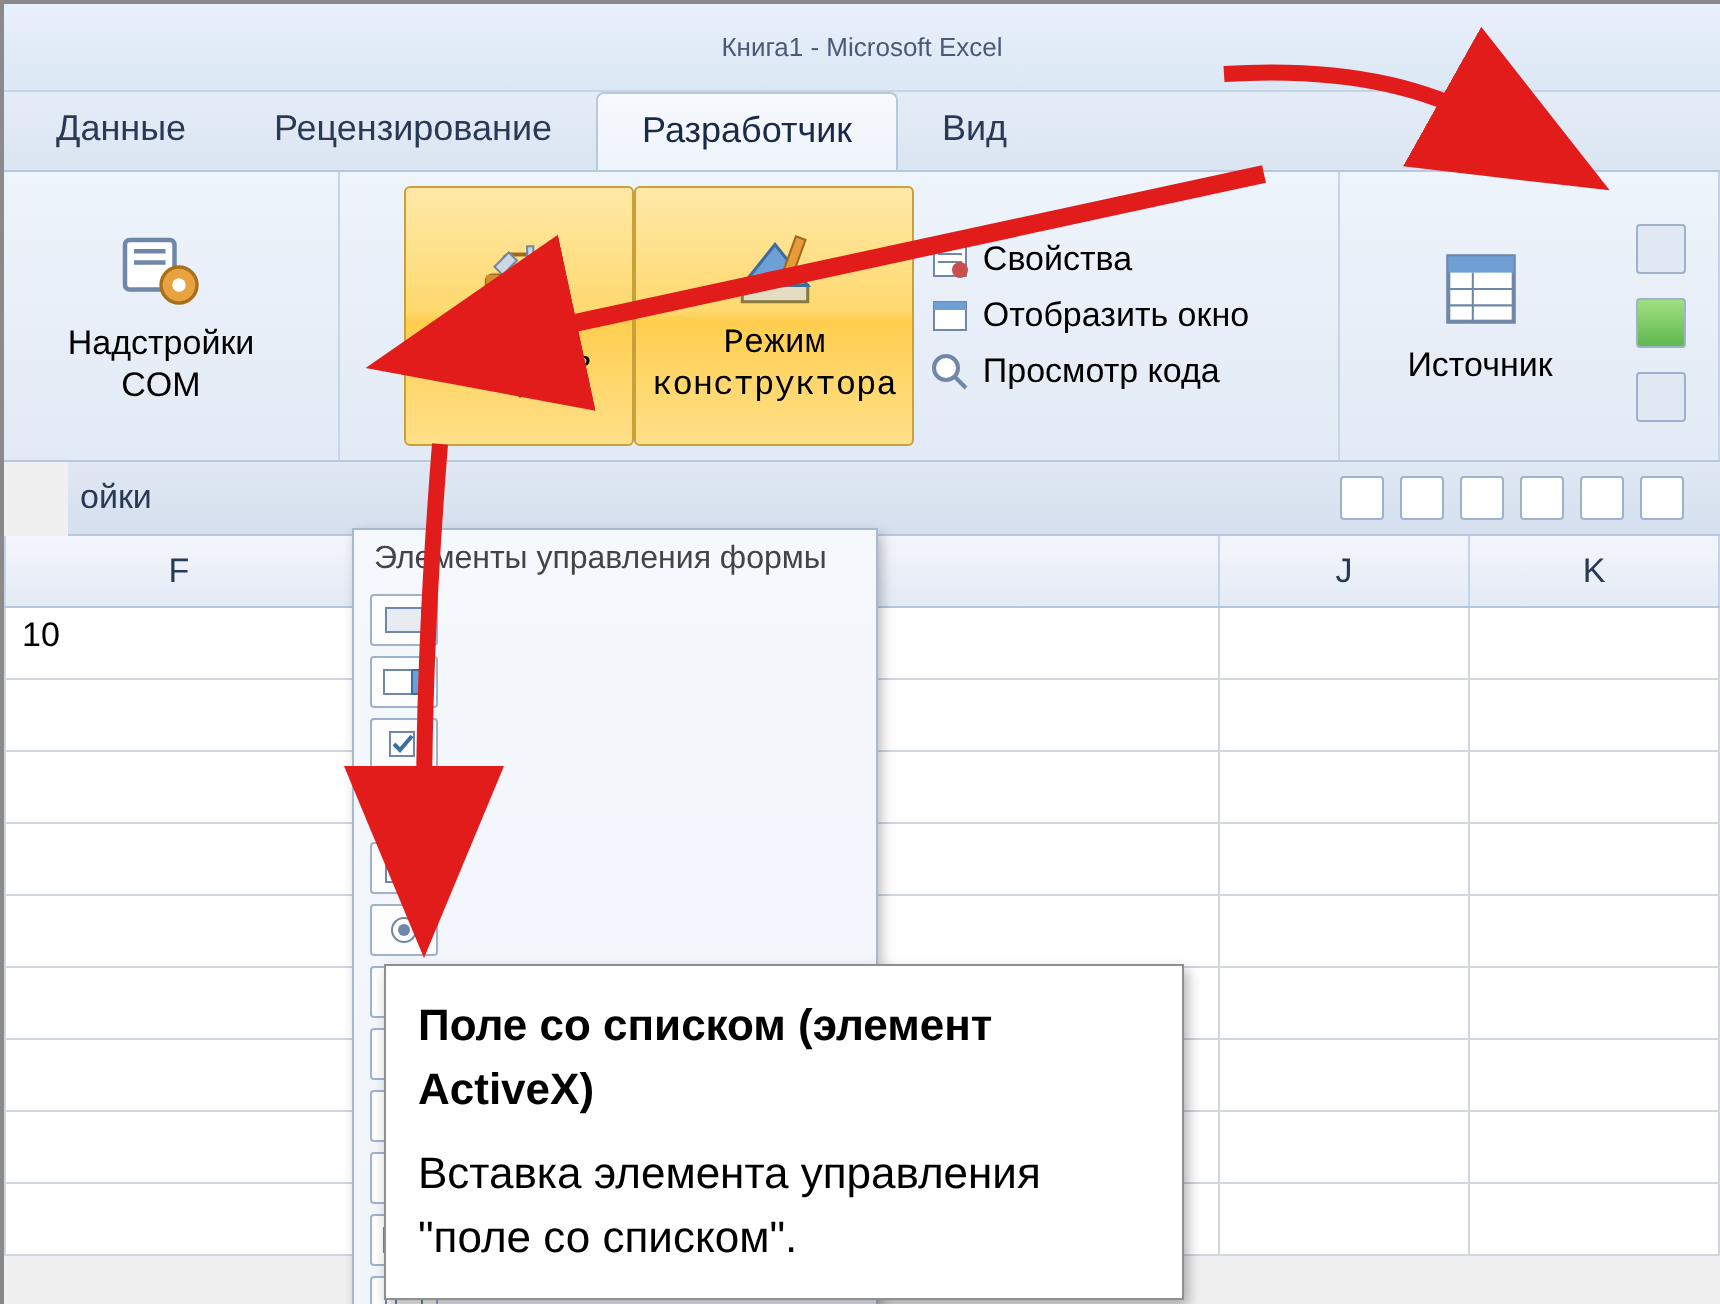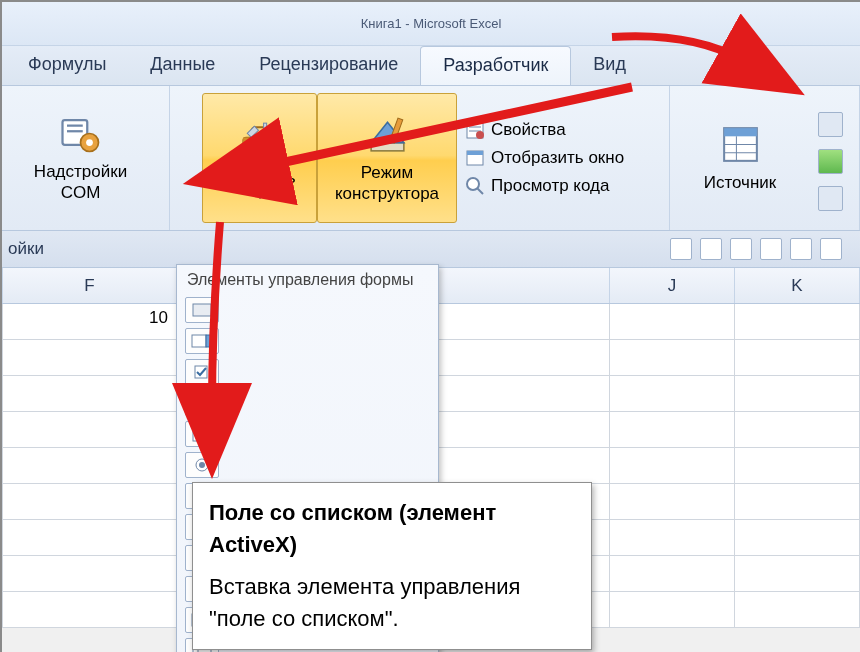--- a/index.html
+++ b/index.html
@@ -84,40 +84,41 @@
   .mid-row .smicon { width:20px; height:20px; }
   .lower-bar {
     height: 37px;
     background: linear-gradient(#e0e8f3, #d5dfee);
     border-bottom: 1px solid #b7c8de;
     display:flex; align-items:center;
     font-size: 17px;
     color: #2a3a56;
     padding-left: 6px;
     justify-content: space-between;
+    margin-left: 32px;
   }
   .toolbar-icons { display:flex; gap:8px; padding-right:18px; }
   .toolbar-icons .tb { width:22px; height:22px; background:#fff; border:1px solid #9fb2cc; border-radius:2px; position:relative;}
   .col-headers {
     display:flex; height:36px;
     background: linear-gradient(#f3f6fc, #e4ebf5);
     border-bottom: 1px solid #b7c8de;
     font-size:17px;
     color:#2a3a56;
   }
   .col-headers .col {
     border-right:1px solid #c5d4e7;
     text-align:center;
     display:flex; align-items:center; justify-content:center;
   }
   .col-F { width:175px; border-left:1px solid #c5d4e7;}
   .col-gap { flex:1; }
   .col-J { width:125px; }
   .col-K { width:125px; }
-  .grid { position:relative;text-align:right; }
+  .grid { position:relative; }
   .row { display:flex; height:36px; border-bottom:1px solid #d0d6de; background:#fff;}
   .cell { border-right:1px solid #d0d6de; padding:4px 8px; font-size:17px;}
   .cell-F { width:175px; border-left:1px solid #d0d6de;}
   .cell-gap { flex:1; }
   .cell-J { width:125px; } .cell-K { width:125px; }
 
   .dropdown {
     position:absolute;
     left: 174px; top: 262px;
     width: 263px;
@@ -169,21 +170,20 @@
   .xml-sm-icon { width:25px; height:25px; background:#e0e8f3; border:1px solid #9fb2cc; border-radius:2px; position:relative;}
 </style>
 </head>
 <body>
 
 <div class="title-bar">
   <span>Книга1  -  Microsoft Excel</span>
 </div>
 
 <div class="tabs">
-  <div class="tab">Формулы</div>
   <div class="tab">Данные</div>
   <div class="tab">Рецензирование</div>
   <div class="tab active">Разработчик</div>
   <div class="tab">Вид</div>
 </div>
 
 <div class="ribbon">
   <div class="group group-addins">
     <div class="big-btn" style="min-width:120px;">
       <svg class="icon" viewBox="0 0 40 40">
@@ -209,21 +209,21 @@
       </svg>
       <span>Вставить</span>
       <span class="dropdown-arrow-down"></span>
     </div>
     <div class="big-btn yellow" style="min-width:140px;">
       <svg class="icon" viewBox="0 0 44 44">
         <rect x="6" y="30" width="32" height="8" fill="#e4ddc4" stroke="#8a7a3f" stroke-width="1.5"></rect>
         <path d="M6 30 L22 10 L38 30 Z" fill="#6ea0d6" stroke="#3a6da2" stroke-width="1.5"></path>
         <rect x="28" y="6" width="5" height="24" transform="rotate(20 30 18)" fill="#e79b3a" stroke="#a06a1b"></rect>
       </svg>
-      <span style="white-space:pre-line;">Режим
+      <span style="white-space:pre-line;font-family:Liberation Mono, monospace;">Режим
 конструктора</span>
     </div>
     <div class="mid-col">
       <div class="mid-row">
         <svg class="smicon" viewBox="0 0 20 20">
             <rect x="2" y="2" width="16" height="16" fill="#fff" stroke="#6f87a8"></rect>
             <line x1="4" y1="7" x2="16" y2="7" stroke="#6f87a8"></line>
             <line x1="4" y1="11" x2="16" y2="11" stroke="#6f87a8"></line>
             <circle cx="15" cy="15" r="4" fill="#c94f4f"></circle>
           </svg>

